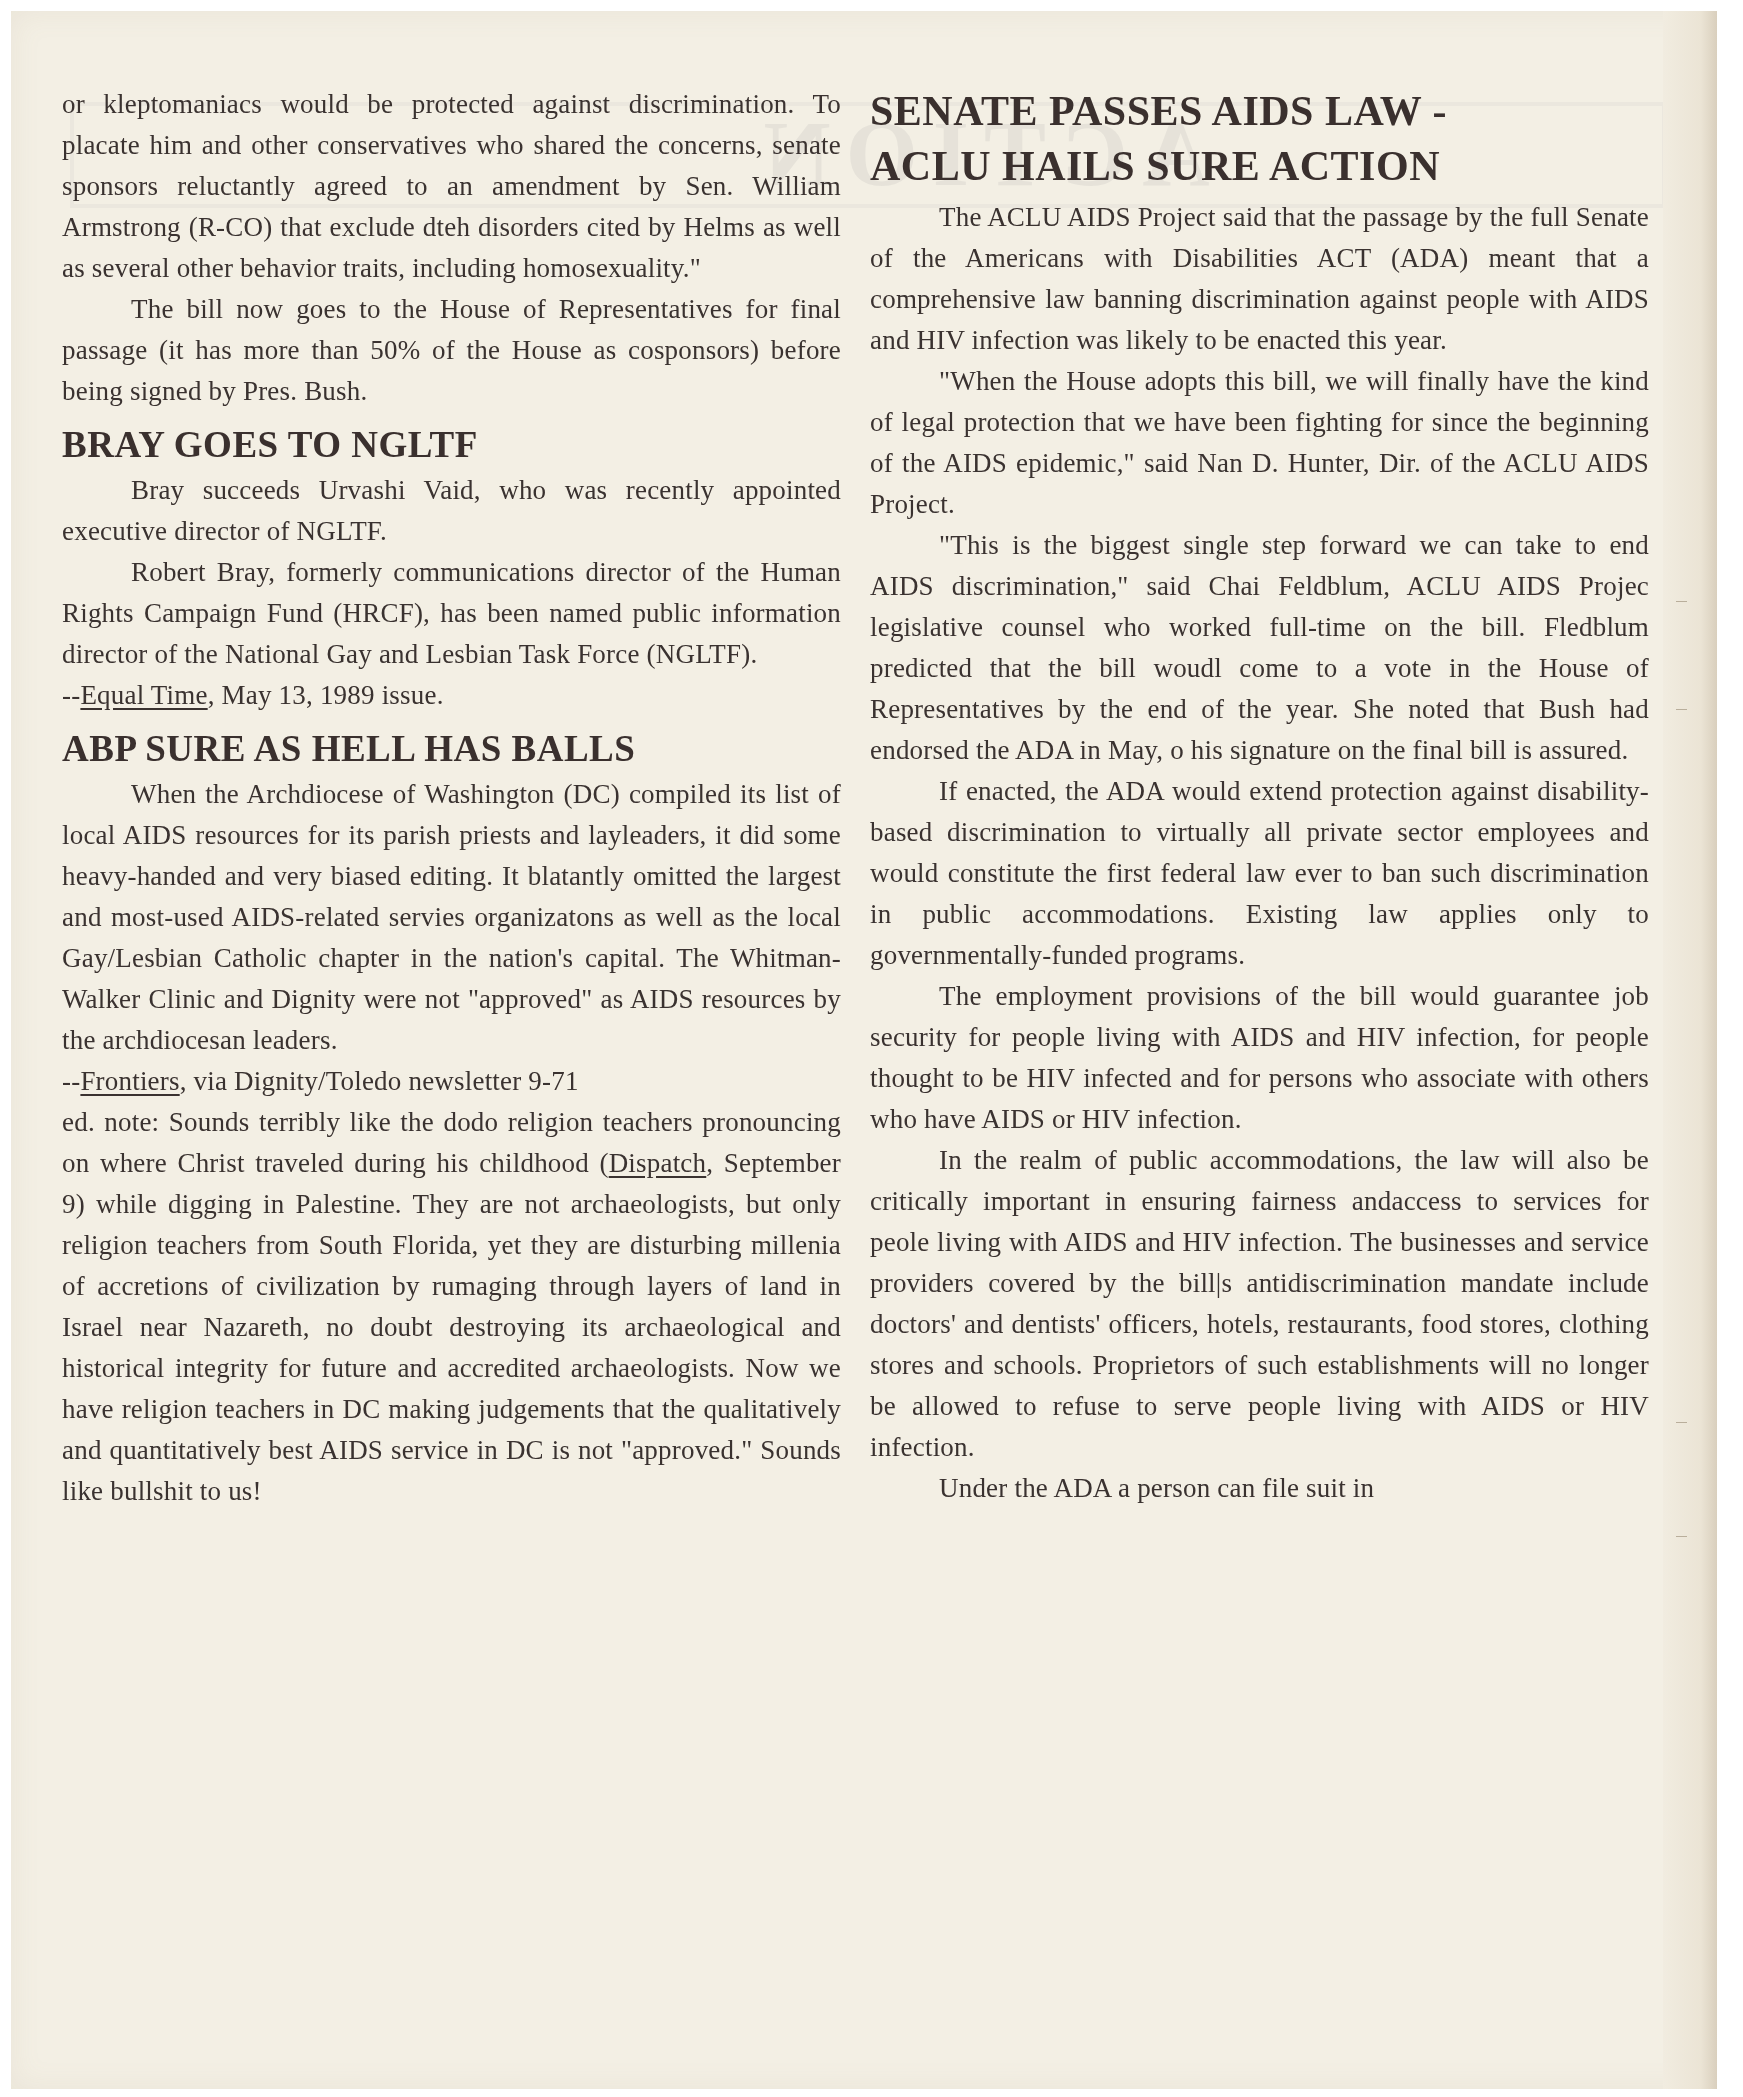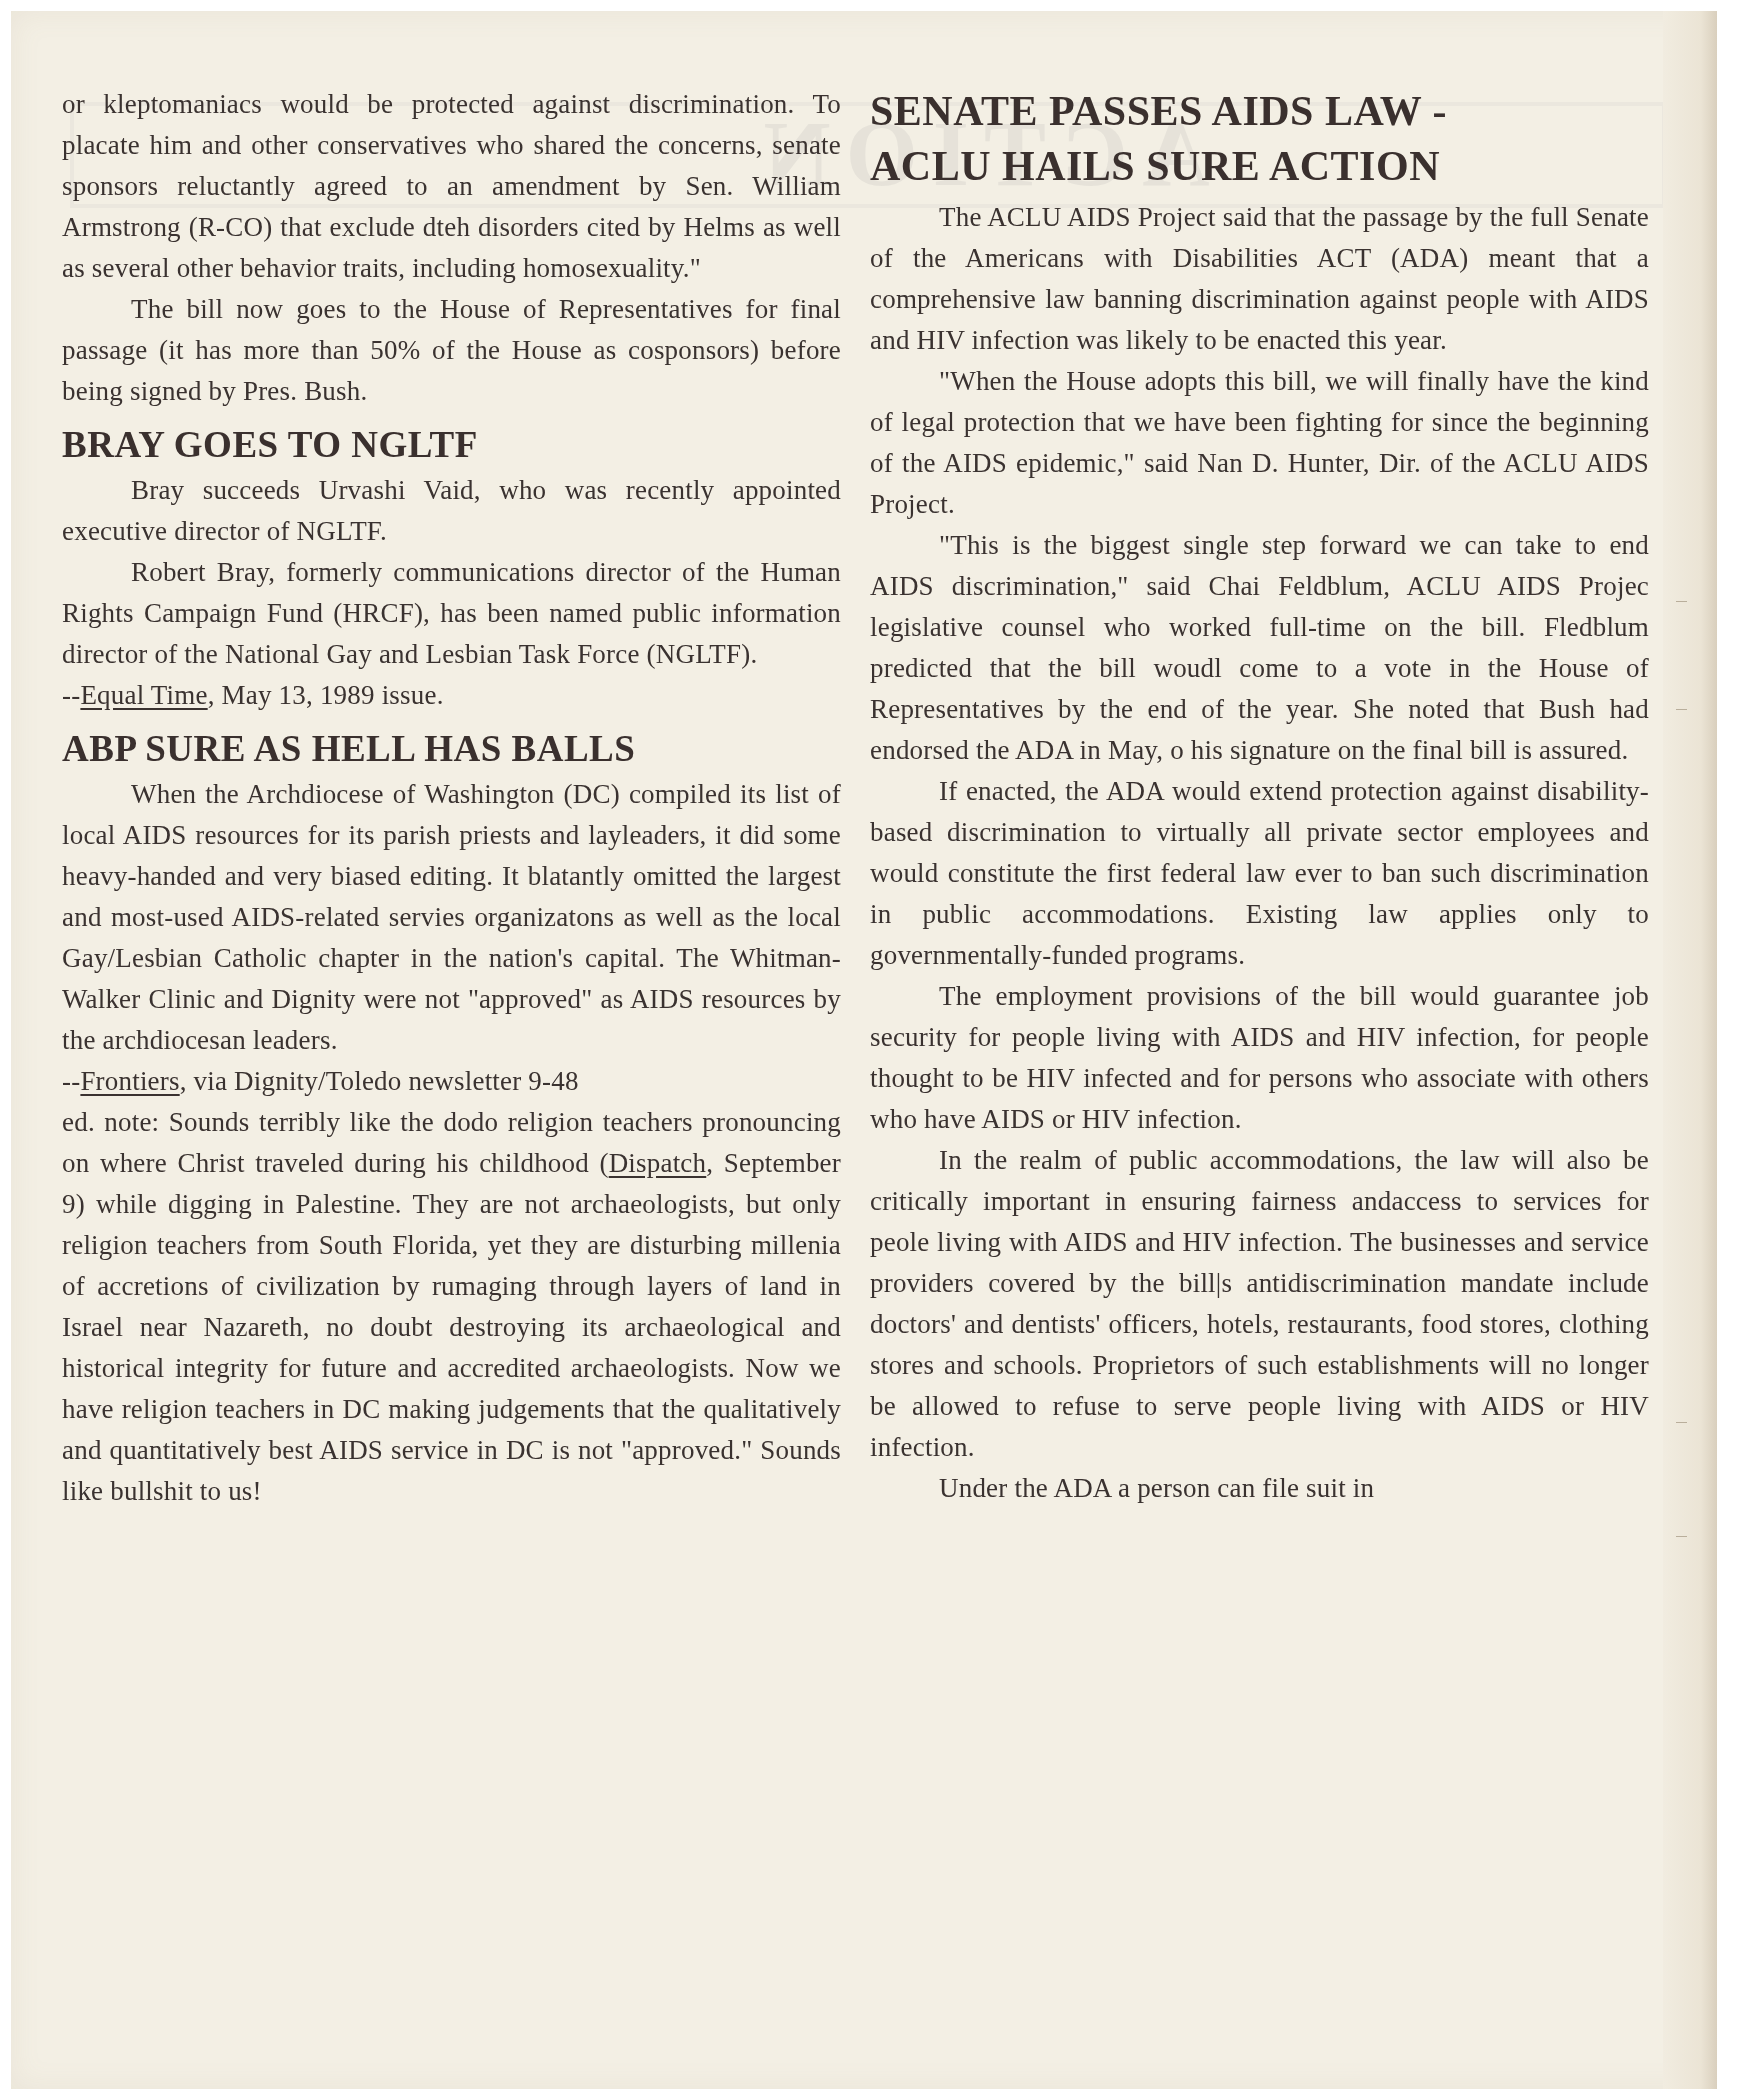--- a/index.html
+++ b/index.html
@@ -72,21 +72,21 @@
   <p class="first">or kleptomaniacs would be protected against discrimination.  To placate him and other conservatives who shared the concerns, senate sponsors reluctantly agreed to an amendment by Sen. William Armstrong (R-CO) that exclude dteh disorders cited by Helms as well as several other behavior traits, including homosexuality."</p>
   <p class="indent">The bill now goes to the House of Representatives for final passage (it has more than 50% of the House as cosponsors) before being signed by Pres. Bush.</p>
 
   <h2>BRAY GOES TO NGLTF</h2>
   <p class="indent">Bray succeeds Urvashi Vaid, who was recently appointed executive director of NGLTF.</p>
   <p class="indent">Robert Bray, formerly communications director of the Human Rights Campaign Fund (HRCF), has been named public information director of the National Gay and Lesbian Task Force (NGLTF).</p>
   <p class="first"><span>--</span><span class="u">Equal Time</span><span>, May 13, 1989 issue.</span></p>
 
   <h2>ABP SURE AS HELL HAS BALLS</h2>
   <p class="indent">When the Archdiocese of Washington (DC) compiled its list of local AIDS resources for its parish priests and layleaders, it did some heavy-handed and very biased editing. It blatantly omitted the largest and most-used AIDS-related servies organizatons as well as the local Gay/Lesbian Catholic chapter in the nation's capital. The Whitman-Walker Clinic and Dignity were not "approved" as AIDS resources by the archdiocesan leaders.</p>
-  <p class="first"><span>--</span><span class="u">Frontiers</span><span>, via Dignity/Toledo newsletter 9-48</span></p>
+  <p class="first"><span>--</span><span class="u">Frontiers</span><span>, via Dignity/Toledo newsletter 9-71</span></p>
   <p class="first"><span>ed. note: Sounds terribly like the dodo religion teachers pronouncing on where Christ traveled during his childhood (</span><span class="u">Dispatch</span><span>, September 9) while digging in Palestine. They are not archaeologists, but only religion teachers from South Florida, yet they are disturbing millenia of accretions of civilization by rumaging through layers of land in Israel near Nazareth, no doubt destroying its archaeological and historical integrity for future and accredited archaeologists. Now we have religion teachers in DC making judgements that the qualitatively and quantitatively best AIDS service in DC is not "approved." Sounds like bullshit to us!</span></p>
 </div>
 
 <div class="col right">
   <h2 class="headline"><span>SENATE PASSES AIDS LAW -</span><br><span>ACLU HAILS SURE ACTION</span></h2>
   <p class="indent">The ACLU AIDS Project said that the passage by the full Senate of the Americans with Disabilities ACT (ADA) meant that a comprehensive law banning discrimination against people with AIDS and HIV infection was likely to be enacted this year.</p>
   <p class="indent">"When the House adopts this bill, we will finally have the kind of legal protection that we have been fighting for since the beginning of the AIDS epidemic," said Nan D. Hunter, Dir. of the ACLU AIDS Project.</p>
   <p class="indent">"This is the biggest single step forward we can take to end AIDS discrimination," said Chai Feldblum, ACLU AIDS Projec legislative counsel who worked full-time on the bill. Fledblum predicted that the bill woudl come to a vote in the House of Representatives by the end of the year. She noted that Bush had endorsed the ADA in May, o his signature on the final bill is assured.</p>
   <p class="indent">If enacted, the ADA would extend protection against disability-based discrimination to virtually all private sector employees and would constitute the first federal law ever to ban such discrimination in public accommodations. Existing law applies only to governmentally-funded programs.</p>
   <p class="indent">The employment provisions of the bill would guarantee job security for people living with AIDS and HIV infection, for people thought to be HIV infected and for persons who associate with others who have AIDS or HIV infection.</p>

